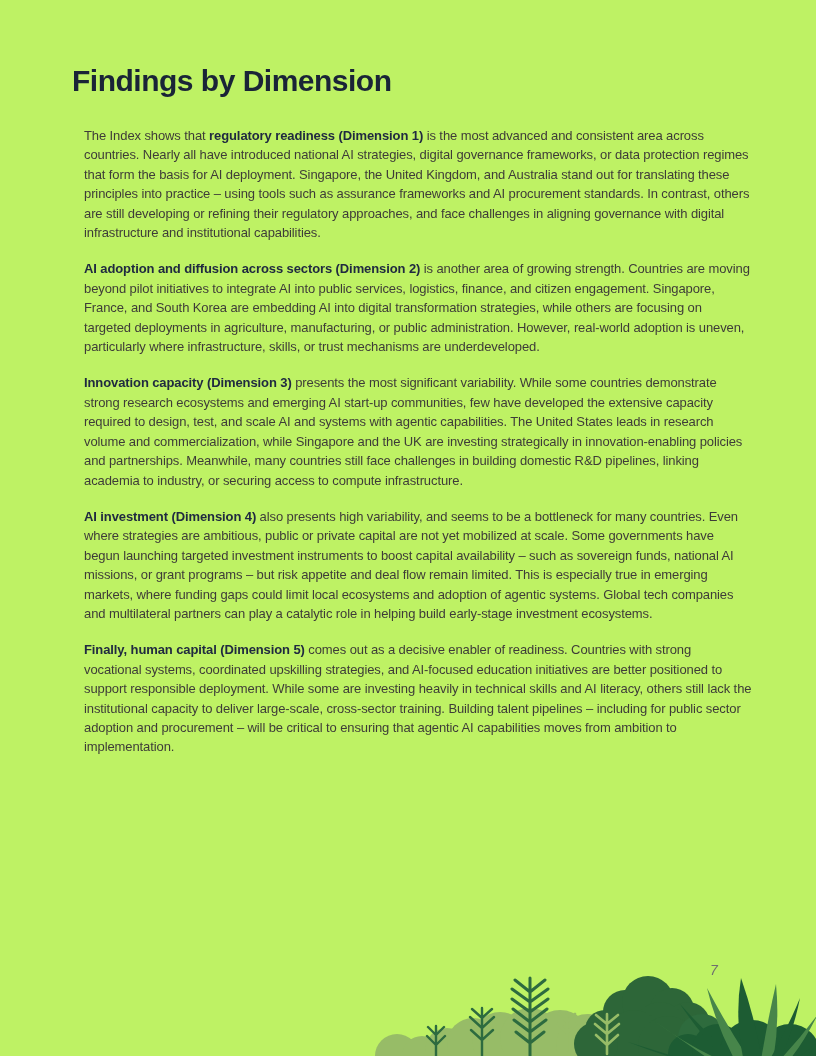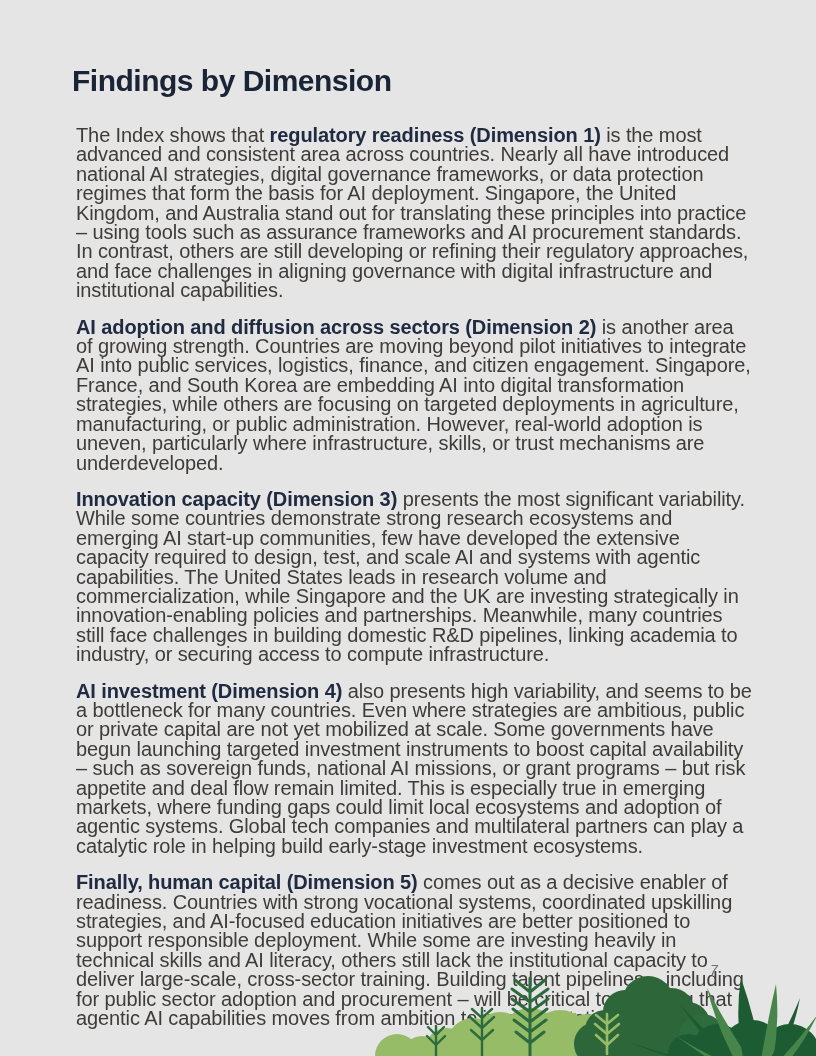--- a/index.html
+++ b/index.html
@@ -4,41 +4,41 @@
 <style>
   html, body {
     margin: 0;
     padding: 0;
     background: #ffffff;
   }
   .page {
     position: relative;
     width: 816px;
     height: 1056px;
-    background: #e5e5e5;
+    background: #bef264;
     overflow: hidden;
     font-family: "Liberation Sans", sans-serif;
   }
   .content {
     position: absolute;
     left: 72px;
     top: 64px;
     width: 680px;
   }
   h1.page-title {
     margin: 0 0 28px 0;
     font-size: 30px;
     line-height: 34px;
     font-weight: 800;
     letter-spacing: -0.5px;
     color: #1a2437;
   }
   p.body-para {
-    margin: 0 0 17px 4px;
-    font-size: 20px;
+    margin: 0 0 17px 12px;
+    font-size: 13px;
     line-height: 19.4px;
     letter-spacing: -0.1px;
     color: #3e3c38;
   }
   p.body-para .seg-bold {
     font-weight: 700;
     color: #202a40;
   }
   .page-number {
     position: absolute;

